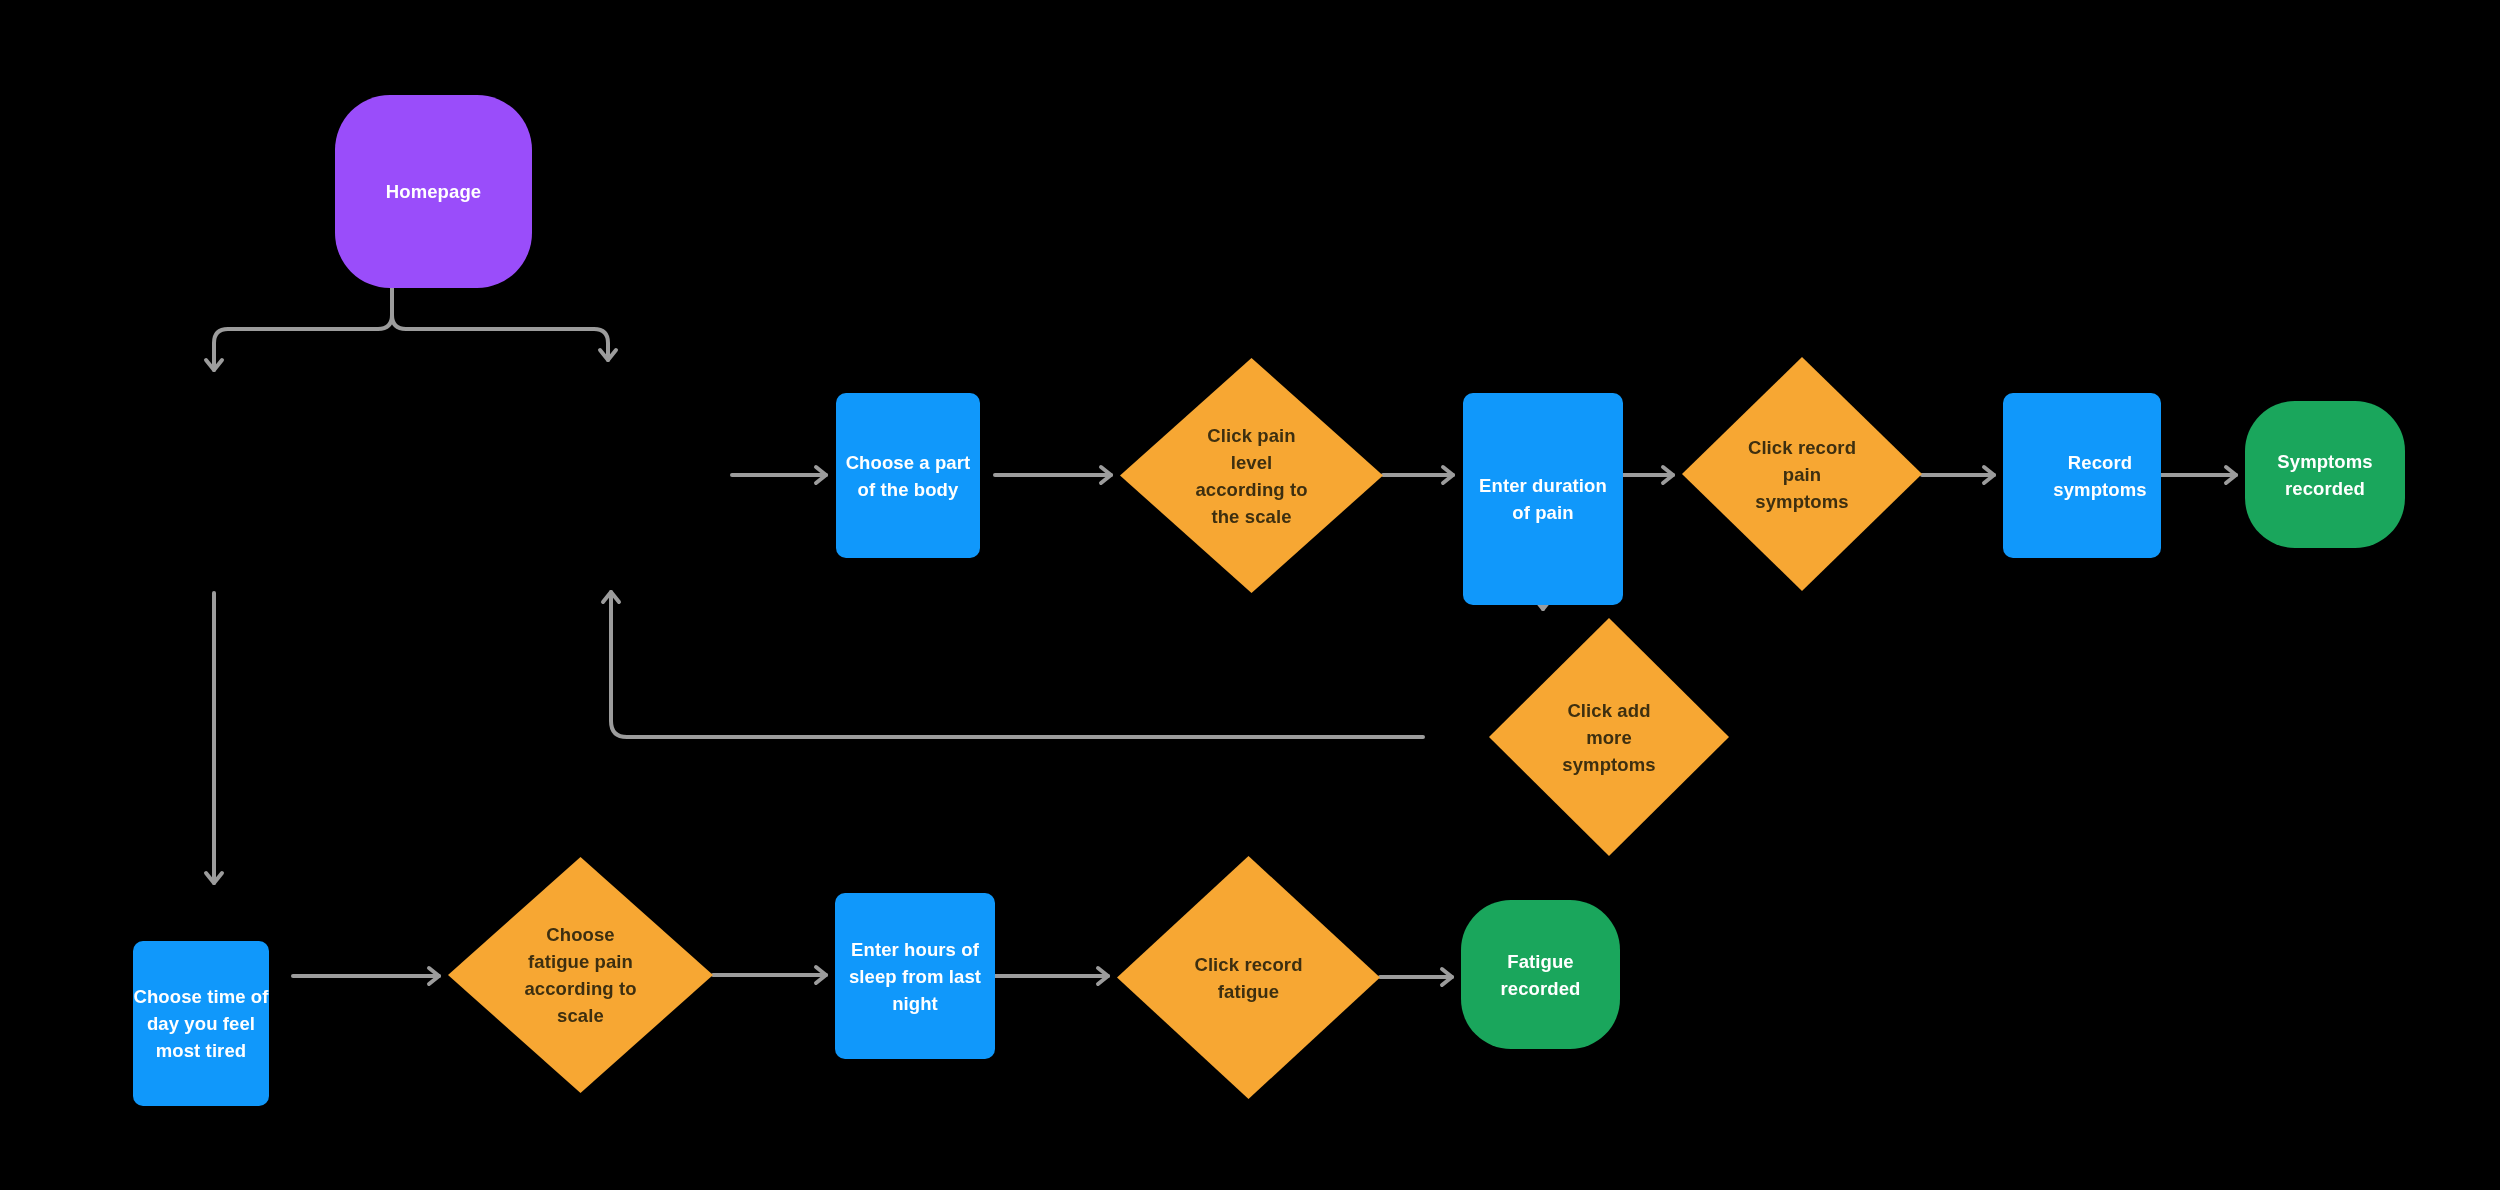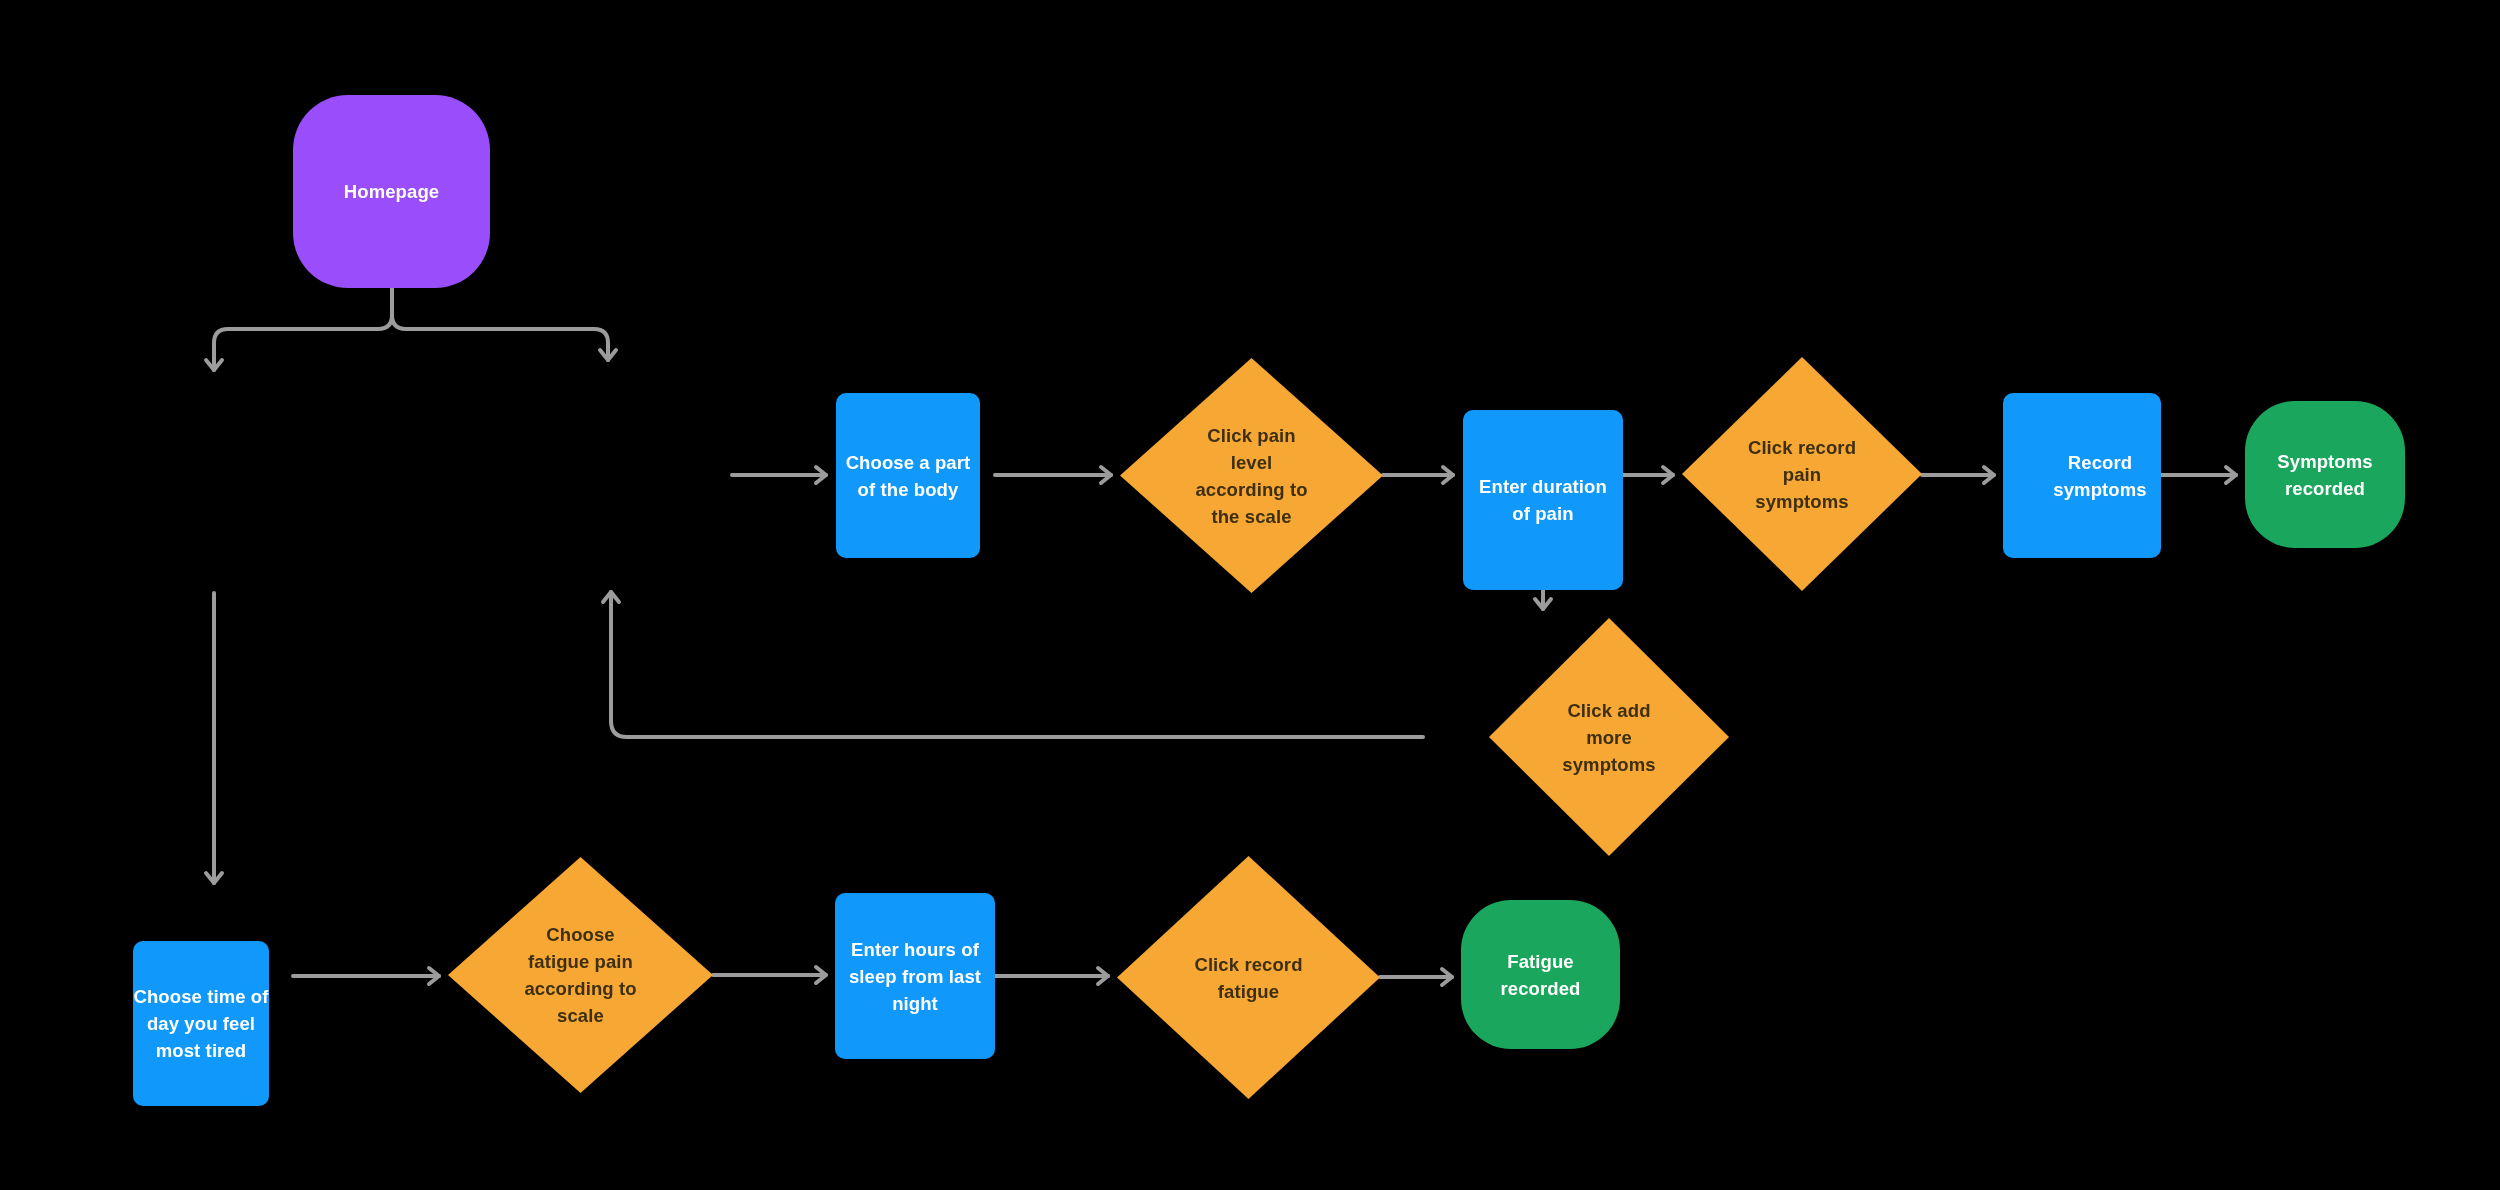--- a/index.html
+++ b/index.html
@@ -15,21 +15,21 @@
   .connectors path{stroke:var(--line);stroke-width:4;fill:none;stroke-linecap:round;stroke-linejoin:round;}
   .node{
     position:absolute;display:flex;align-items:center;justify-content:center;
     text-align:center;box-sizing:border-box;
   }
   .lbl{
     white-space:pre-line;font-weight:700;font-size:18.5px;line-height:27px;
     letter-spacing:.1px;
   }
   .light{color:var(--text-light);} .dark{color:var(--text-dark);}
-  .start{background:var(--purple);border-radius:55px;}
+  .start{background:var(--purple);border-radius:55px;margin-left:42px;}
   .process{background:var(--blue);border-radius:10px;}
   .terminal{background:var(--green);border-radius:50px;}
   .decision{background:var(--orange);clip-path:polygon(50% 0,100% 50%,50% 100%,0 50%);}
 </style>
 </head>
 <body>
 
 <div class="canvas">
 
   <svg class="connectors" viewBox="0 0 2500 1190" xmlns="http://www.w3.org/2000/svg">
@@ -66,21 +66,21 @@
 of the body</span>
   </div>
 
   <div class="node decision" style="left:1120px;top:358px;width:263px;height:235px;">
     <span class="lbl dark">Click pain
 level
 according to
 the scale</span>
   </div>
 
-  <div class="node process" style="left:1463px;top:393px;width:160px;height:180px;margin-top:17px;">
+  <div class="node process" style="left:1463px;top:393px;width:160px;height:212px;">
     <span class="lbl light">Enter duration
 of pain</span>
   </div>
 
   <div class="node decision" style="left:1682px;top:357px;width:240px;height:234px;">
     <span class="lbl dark">Click record
 pain
 symptoms</span>
   </div>
 

